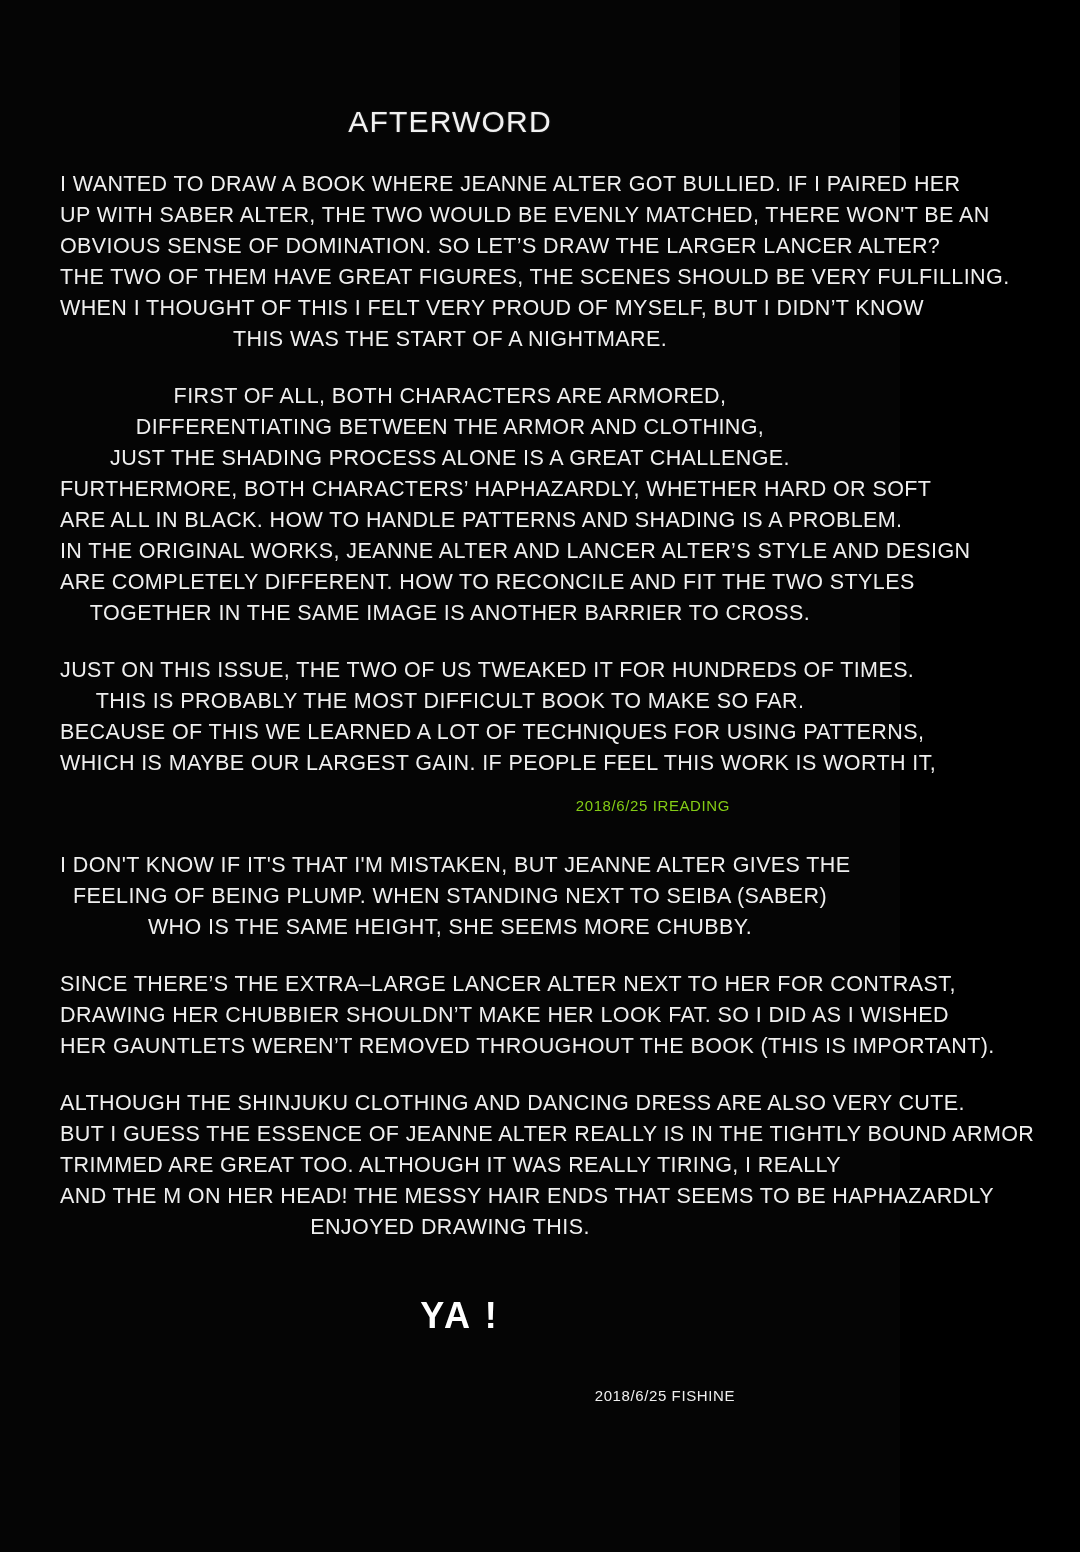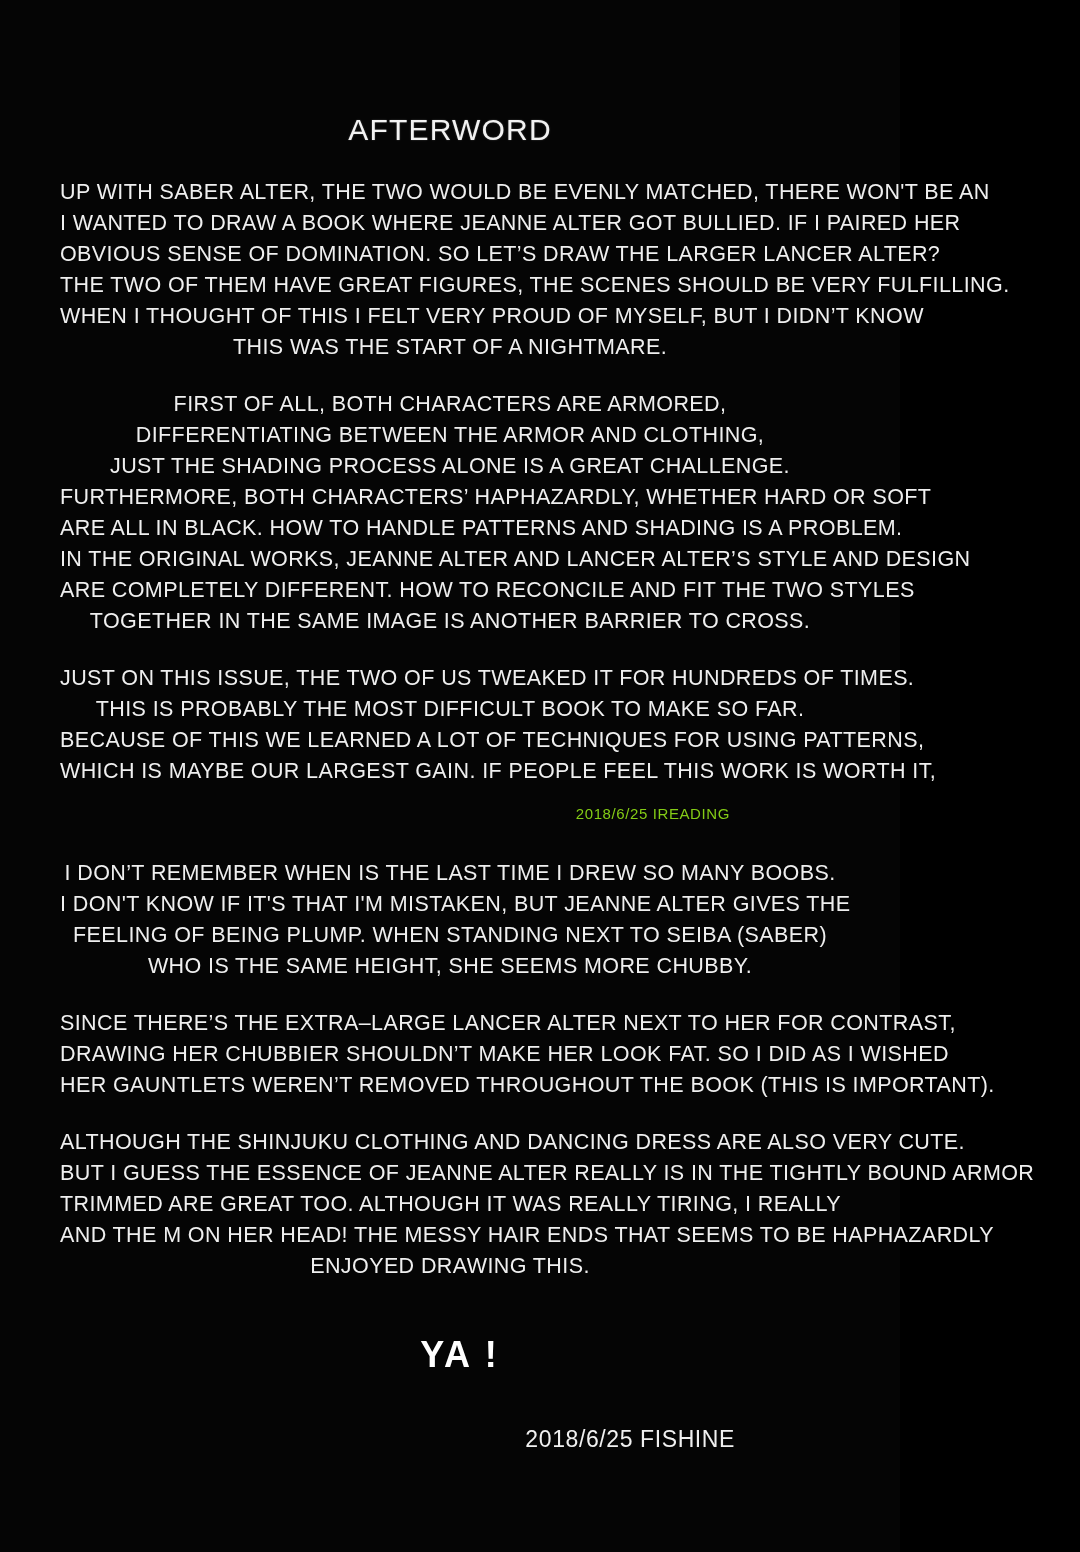--- a/index.html
+++ b/index.html
@@ -13,21 +13,21 @@
     overflow: hidden;
     font-family: "Liberation Sans", sans-serif;
     color: #ffffff;
   }
   .page {
     position: relative;
     width: 900px;
     height: 1552px;
     background: #050505;
     box-sizing: border-box;
-    padding: 8px 60px;
+    padding: 0 60px;
   }
   .title {
     text-align: center;
     font-size: 30px;
     letter-spacing: 1.2px;
     font-weight: normal;
     margin: 0;
     padding-top: 105px;
     color: #f2f2f2;
     text-shadow: 0 0 2px rgba(255,255,255,0.25);
@@ -49,21 +49,21 @@
   .gap-sm { height: 18px; }
   .sig {
     text-align: right;
     font-size: 15px;
     letter-spacing: 0.6px;
     color: #84cc16;
     padding-right: 110px;
   }
   .sig2 {
     text-align: right;
-    font-size: 23px;
+    font-size: 15px;
     letter-spacing: 0.6px;
     color: #f0f0f0;
     padding-right: 105px;
   }
   .ya {
     text-align: center;
     font-size: 36px;
     font-weight: bold;
     letter-spacing: 3px;
     color: #ffffff;
@@ -74,22 +74,22 @@
 </head>
 <body>
 
 <div class="page">
 
   <h1 class="title">AFTERWORD</h1>
 
   <div class="gap-lg"></div>
 
   <div class="block">
+    <p>I WANTED TO DRAW A BOOK WHERE JEANNE ALTER GOT BULLIED. IF I PAIRED HER</p>
     <p>UP WITH SABER ALTER, THE TWO WOULD BE EVENLY MATCHED, THERE WON'T BE AN</p>
-    <p>I WANTED TO DRAW A BOOK WHERE JEANNE ALTER GOT BULLIED. IF I PAIRED HER</p>
     <p>OBVIOUS SENSE OF DOMINATION. SO LET’S DRAW THE LARGER LANCER ALTER?</p>
     <p>THE TWO OF THEM HAVE GREAT FIGURES, THE SCENES SHOULD BE VERY FULFILLING.</p>
     <p>WHEN I THOUGHT OF THIS I FELT VERY PROUD OF MYSELF, BUT I DIDN’T KNOW</p>
     <p>THIS WAS THE START OF A NIGHTMARE.</p>
   </div>
 
   <div class="gap-md"></div>
 
   <div class="block">
     <p>FIRST OF ALL, BOTH CHARACTERS ARE ARMORED,</p>
@@ -111,21 +111,20 @@
     <p>WHICH IS MAYBE OUR LARGEST GAIN. IF PEOPLE FEEL THIS WORK IS WORTH IT,</p>
   </div>
 
   <div class="gap-sm"></div>
 
   <div class="sig">2018/6/25 IREADING</div>
 
   <div class="spacer-block"></div>
 
   <div class="block">
-    <p>I DON’T REMEMBER WHEN IS THE LAST TIME I DREW SO MANY BOOBS.</p>
     <p>I DON'T KNOW IF IT'S THAT I'M MISTAKEN, BUT JEANNE ALTER GIVES THE</p>
     <p>FEELING OF BEING PLUMP. WHEN STANDING NEXT TO SEIBA (SABER)</p>
     <p>WHO IS THE SAME HEIGHT,  SHE SEEMS MORE CHUBBY.</p>
   </div>
 
   <div class="gap-md"></div>
 
   <div class="block">
     <p>SINCE THERE’S THE EXTRA–LARGE LANCER ALTER NEXT TO HER FOR CONTRAST,</p>
     <p>DRAWING HER CHUBBIER SHOULDN’T MAKE HER LOOK FAT. SO I DID AS I WISHED</p>

